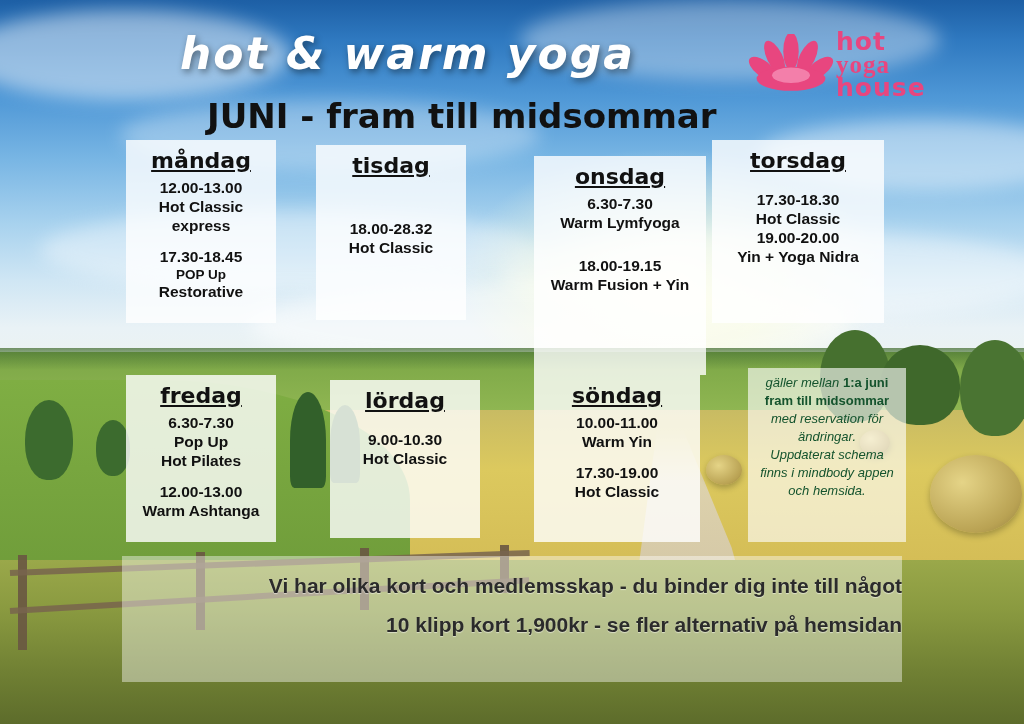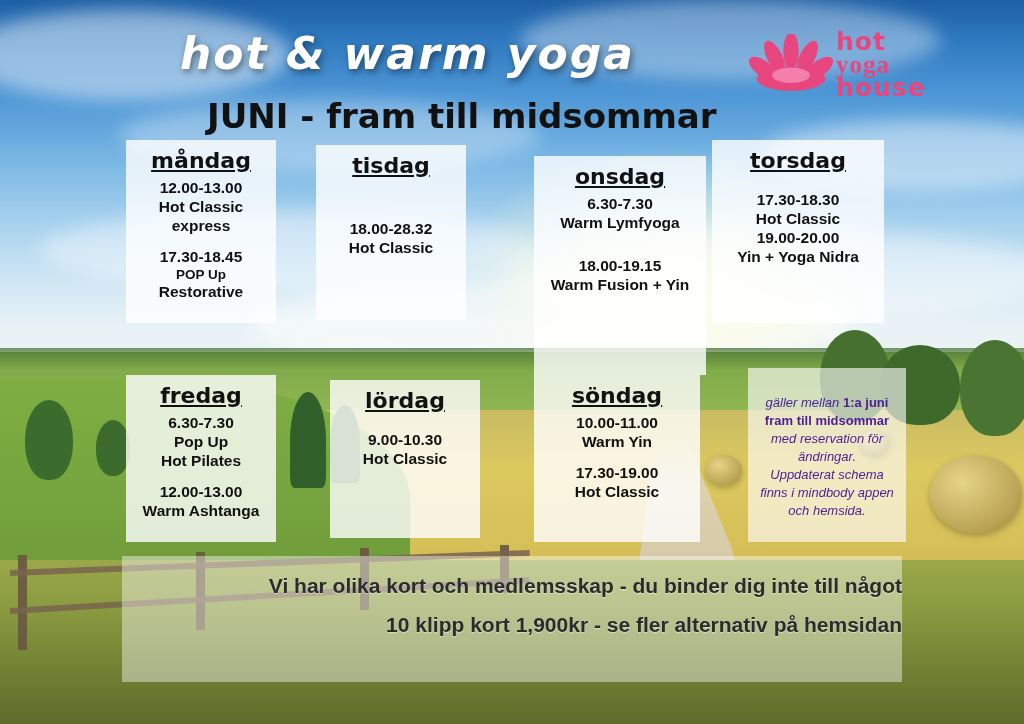--- a/index.html
+++ b/index.html
@@ -190,26 +190,26 @@
   }
   .card .line.small {
     font-size: 13.5px;
   }
   .card .gap { display:block; height: 12px; }
 
   .note {
     position: absolute;
     background: rgba(255,255,255,0.62);
     box-sizing: border-box;
-    padding: 26px 12px;
+    padding: 6px 12px;
     text-align: center;
     font-family: "Liberation Sans", sans-serif;
     font-style: italic;
     font-size: 13px;
-    color: #4c1d95;
+    color: #14532d;
     line-height: 1.38;
   }
   .note b { font-style: normal; }
 
   
   .footer {
     position: absolute;
     left: 122px; top: 556px;
     width: 780px; height: 126px;
     background: rgba(255,255,255,0.42);

